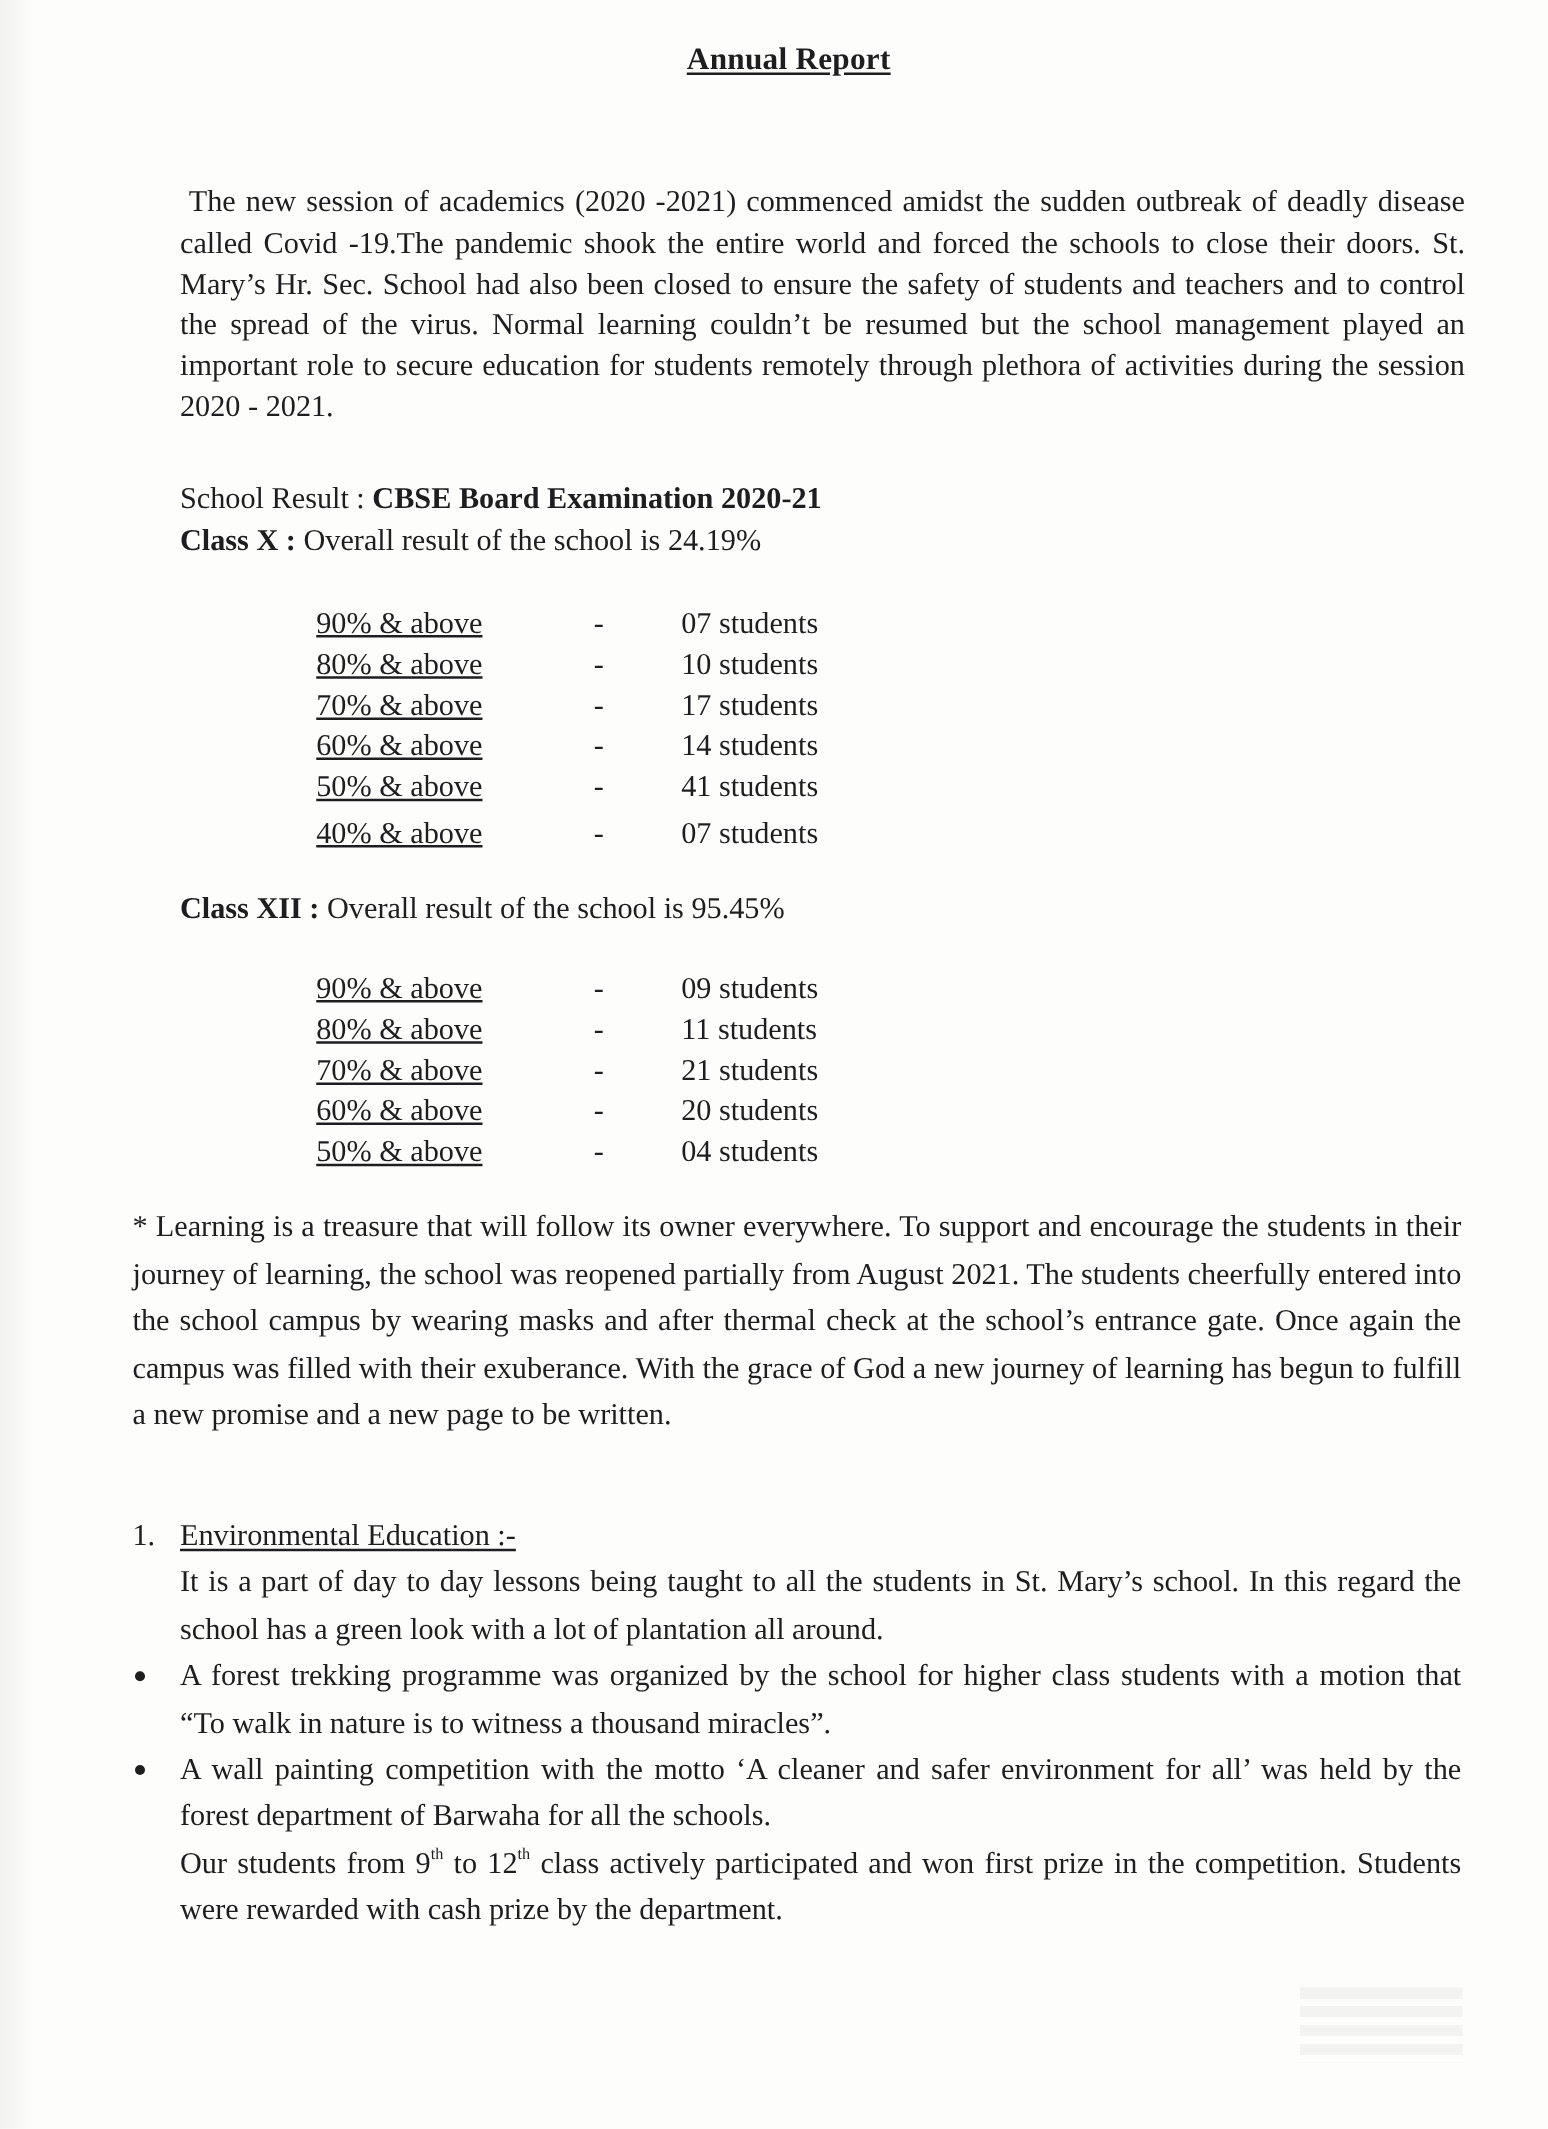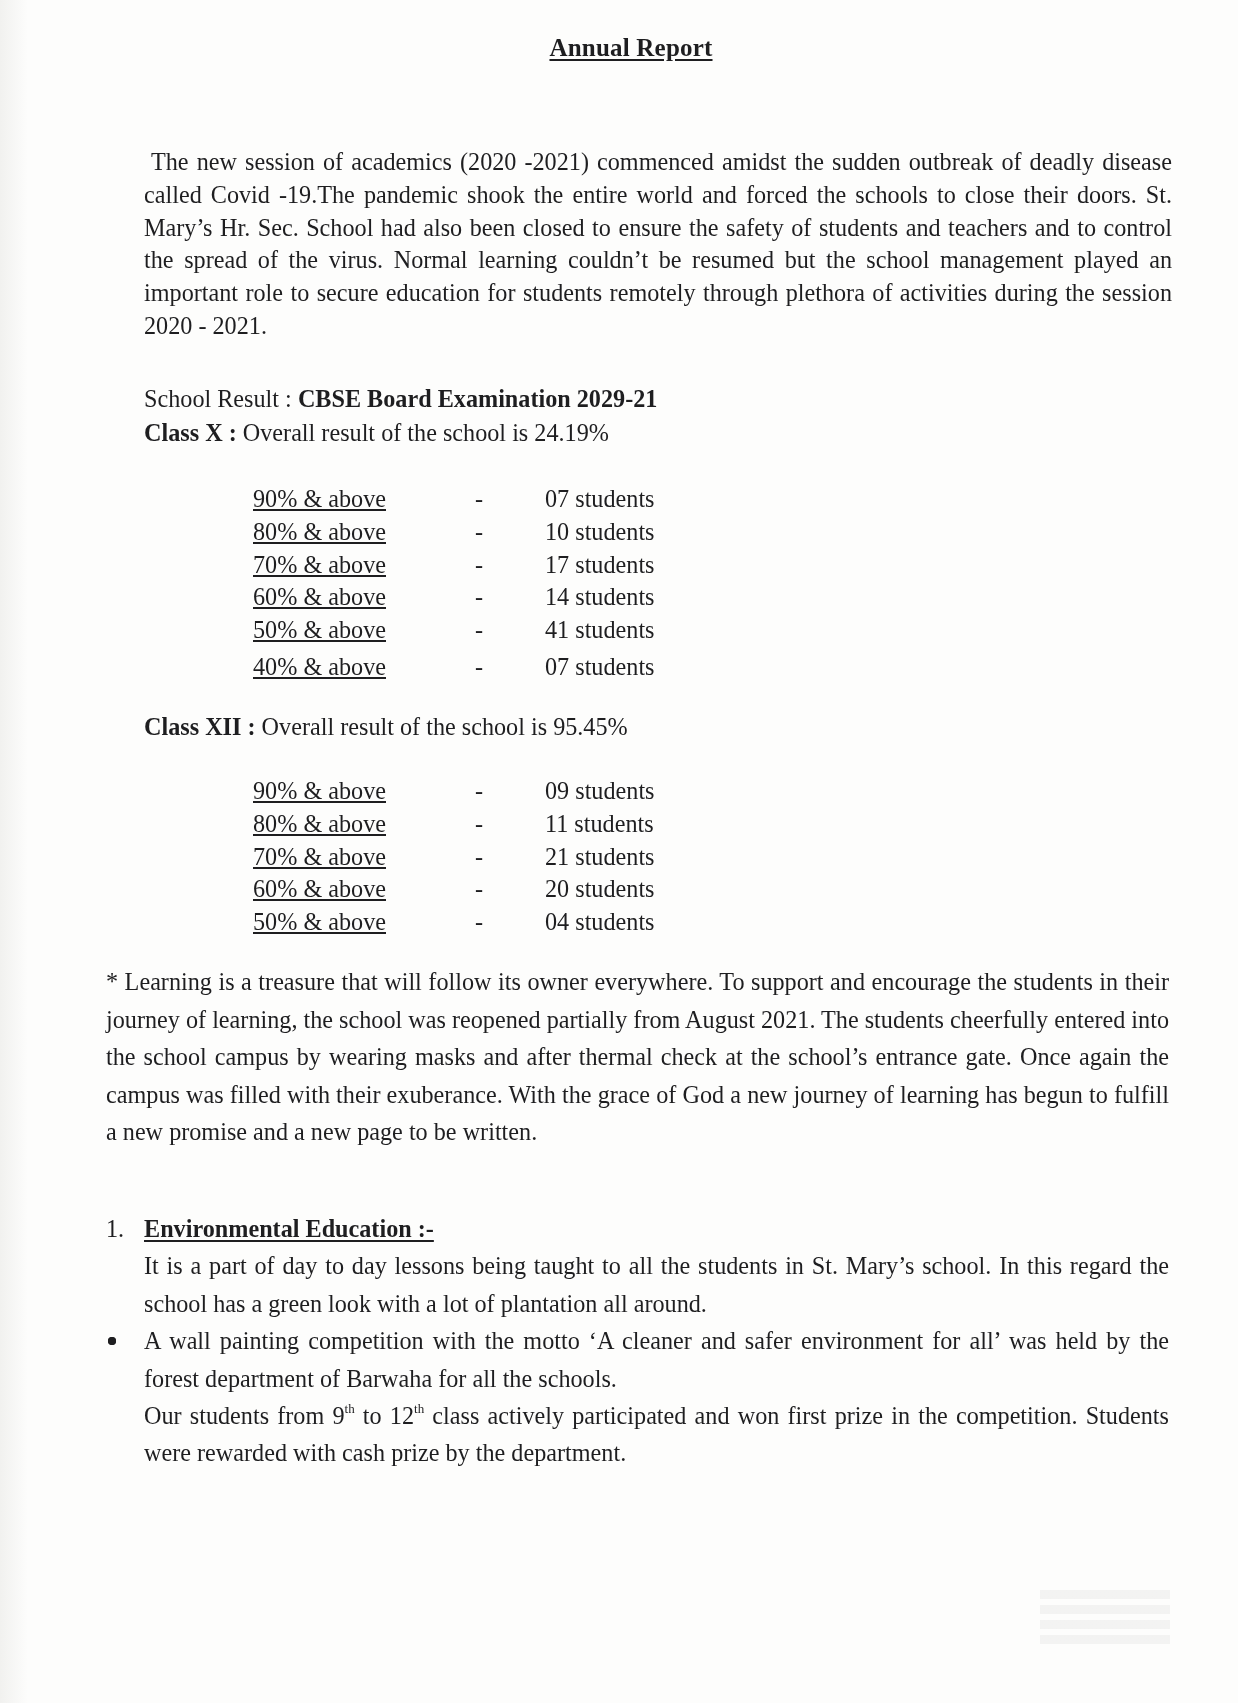--- a/index.html
+++ b/index.html
@@ -37,21 +37,21 @@
   .grade-row .dash { position: absolute; left: 222px; }
   .grade-row .count { position: absolute; left: 292px; }
   .grade-row.gap { margin-top: 4px; }
   .para2 {
     position: absolute; left: 106px; top: 963px; width: 1063px;
     font-size: 24.2px; line-height: 37.6px; text-align: justify;
   }
   .section { position: absolute; left: 106px; top: 1210px; width: 1063px; font-size: 24.2px; line-height: 37.4px; }
   .list-head { position: relative; padding-left: 38px; }
   .list-head .num { position: absolute; left: 0; }
-  .list-head .heading { text-decoration: underline; text-underline-offset: 3px; font-weight: bold; }
+  .list-head .heading { text-decoration: underline; text-underline-offset: 3px; }
   .indent { padding-left: 38px; text-align: justify; }
   .bullet-item { position: relative; padding-left: 38px; text-align: justify; }
   .bullet-item .dot {
     position: absolute; left: 2px; top: 15px; width: 8px; height: 8px;
     background: #1e1e20; border-radius: 50%;
   }
   sup { font-size: 13px; line-height: 0; vertical-align: 11px; }
   .bleed {
     position: absolute; left: 1040px; top: 1590px; width: 130px; height: 60px;
     opacity: 0.06;
@@ -62,21 +62,21 @@
 <body>
 
 <div class="page">
   <div class="scan-edge"></div>
 
   <div class="title"><span>Annual Report</span></div>
 
   <div class="para1">The new session of academics (2020 -2021) commenced amidst the sudden outbreak of deadly disease called Covid -19.The pandemic shook the entire world and forced the schools to close their doors. St. Mary’s Hr. Sec. School had also been closed to ensure the safety of students and teachers and to control the spread of the virus. Normal learning couldn’t be resumed but the school management played an important role to secure education for students remotely through plethora of activities during the session 2020 - 2021.</div>
 
   <div class="result-head" style="top:383px;">
-    <span>School Result : </span><b>CBSE Board Examination 2029-21</b>
+    <span>School Result : </span><b>CBSE Board Examination 2020-21</b>
   </div>
 
   <div class="result-head" style="top:417px;">
     <b>Class X : </b><span>Overall result of the school is 24.19%</span>
   </div>
 
   <div class="grade-table" style="top:483px;">
     <div class="grade-row">
       <span class="range">90% &amp; above</span>
       <span class="dash">-</span>
@@ -145,20 +145,21 @@
 
   <div class="section">
     <div class="list-head">
       <span class="num">1.</span>
       <span class="heading">Environmental Education :-</span>
     </div>
     <div class="indent">It is a part of day to day lessons being taught to all the students in St. Mary’s school. In this regard the school has a green look with a lot of plantation all around.</div>
 
     <div class="bullet-item">
       <span class="dot"></span>
+      <div>A forest trekking programme was organized by the school for higher class students with a motion that  “To walk in nature is to witness a thousand miracles”.</div>
     </div>
 
     <div class="bullet-item">
       <span class="dot"></span>
       <div>A wall painting competition with the motto ‘A cleaner and safer environment for all’ was held by the forest department of Barwaha for all the schools.</div>
       <div><span>Our students from 9</span><sup>th</sup><span> to 12</span><sup>th</sup><span> class actively participated and won first prize in the competition. Students were rewarded with cash prize by the department.</span></div>
     </div>
   </div>
 
   <div class="bleed"></div>

